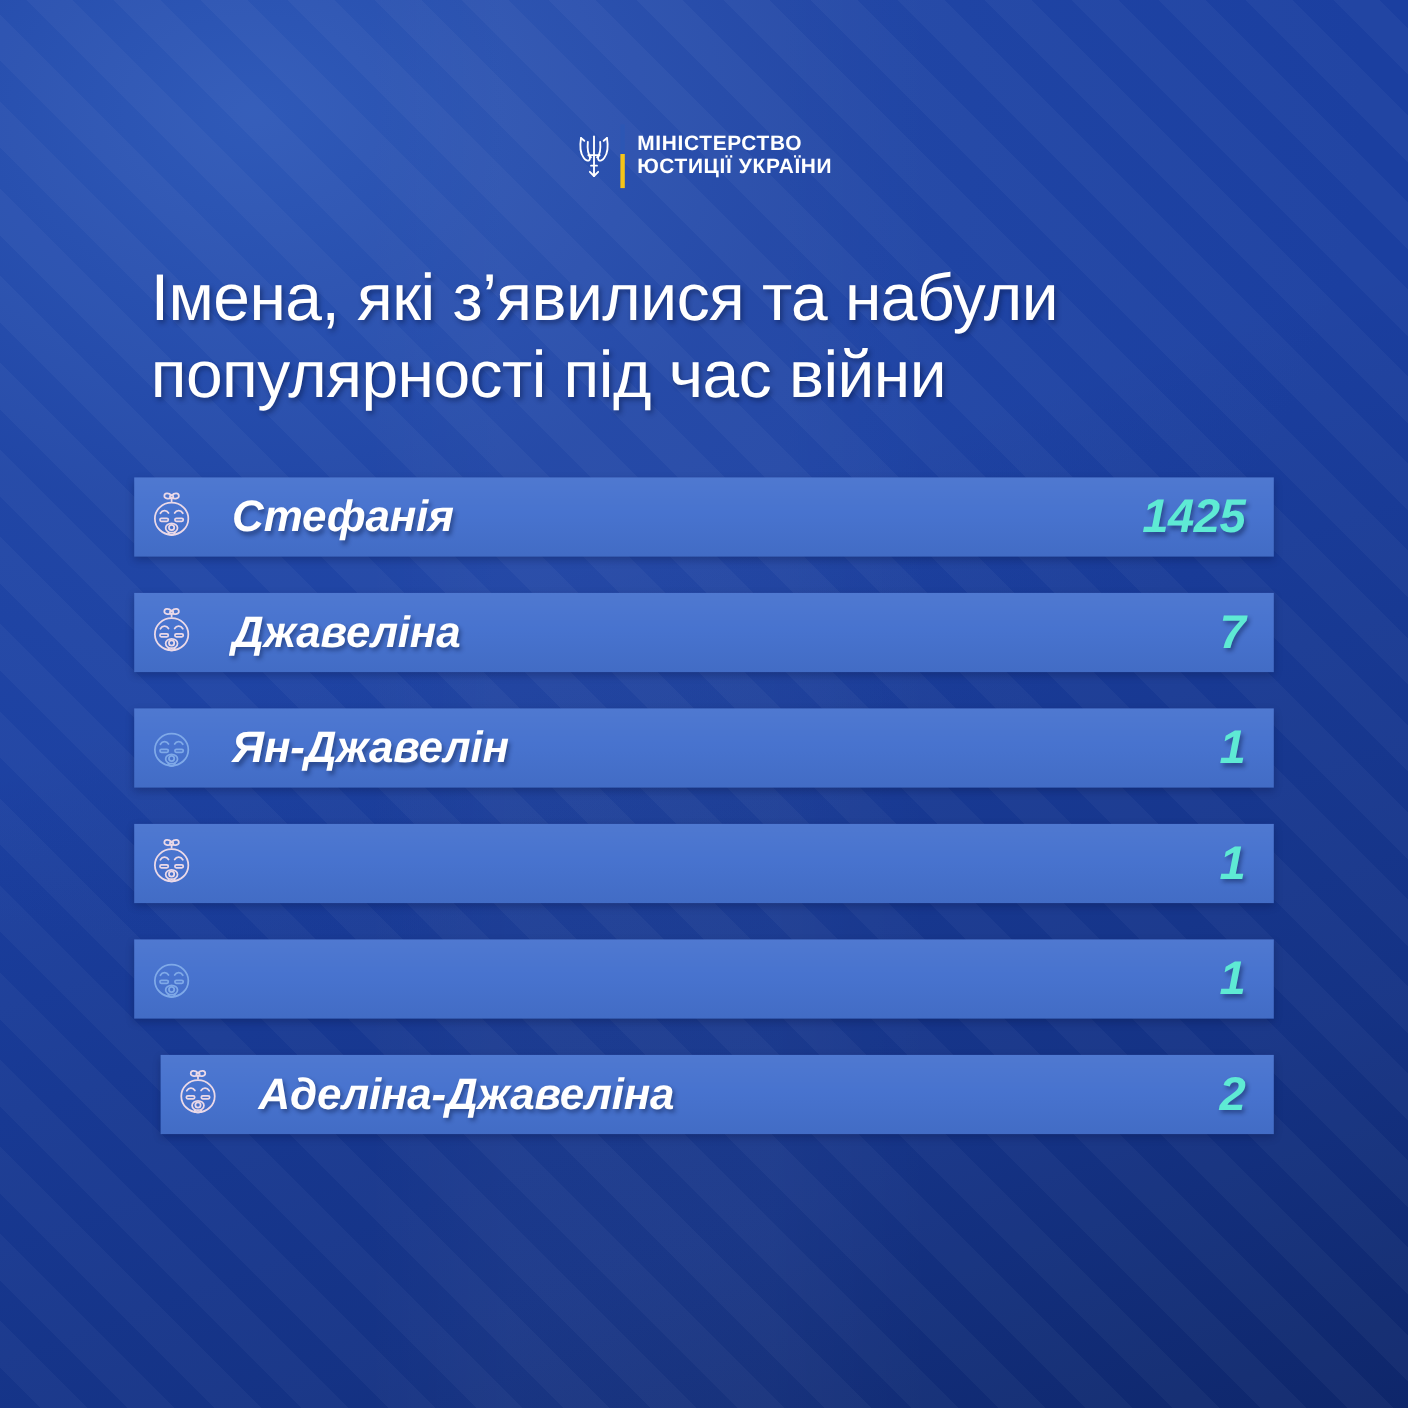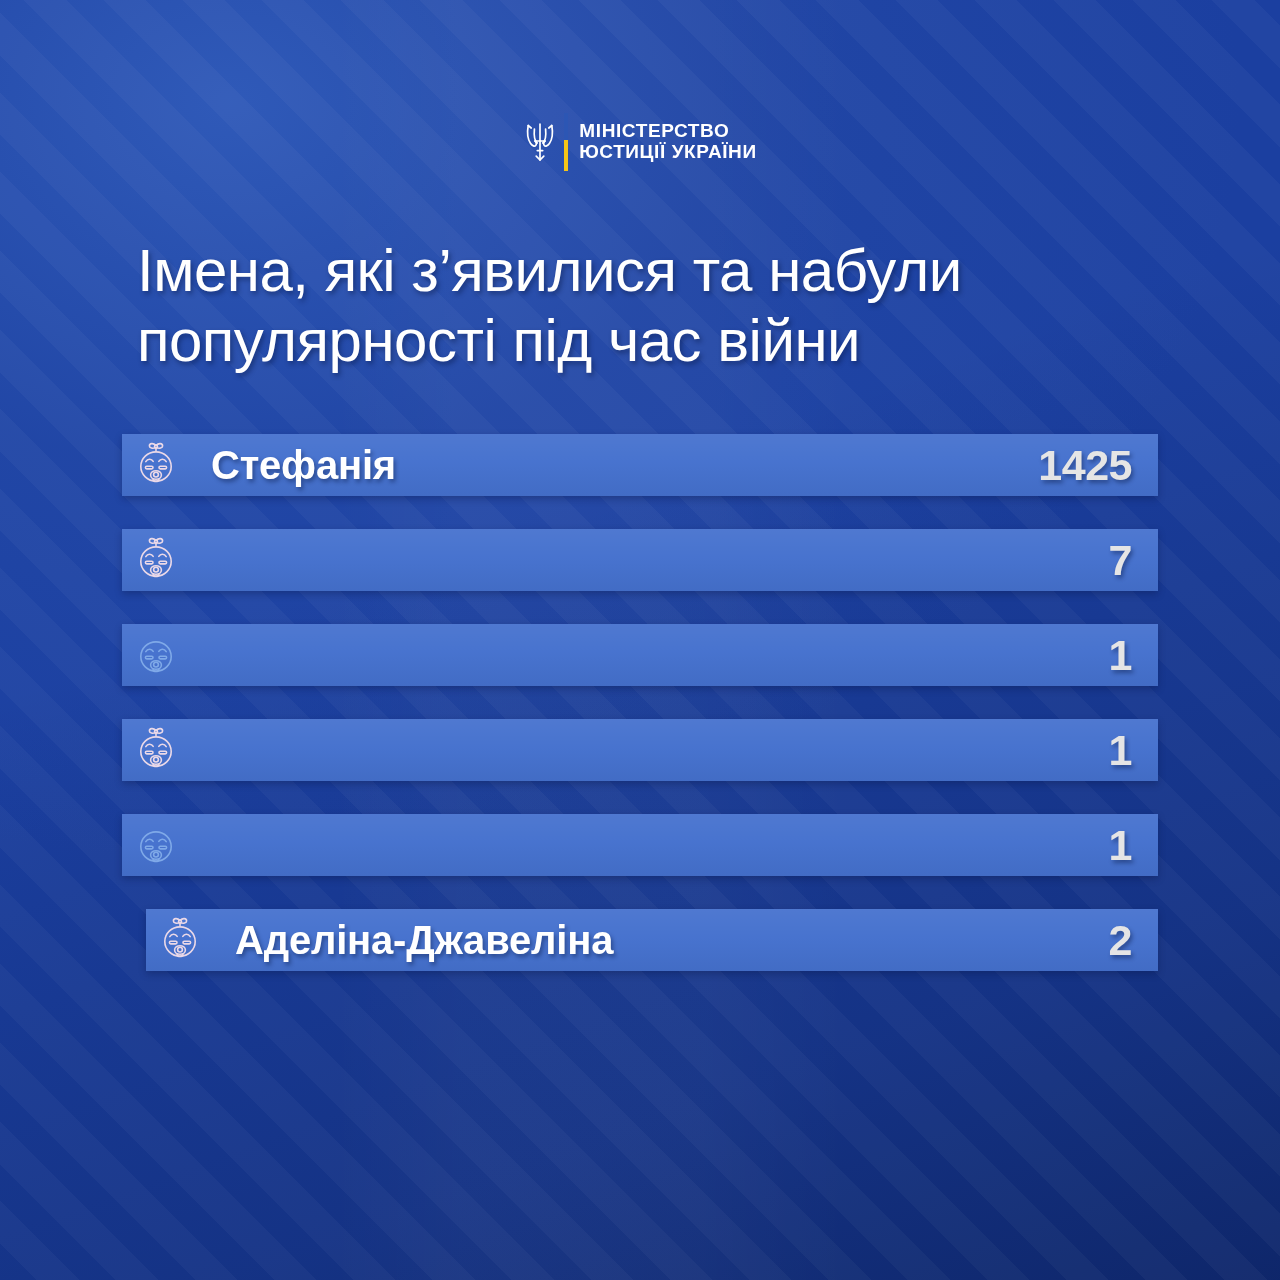--- a/index.html
+++ b/index.html
@@ -118,24 +118,25 @@
 
   
   #chart {
     position:absolute;
     left:122px;
     top:434px;
     width:1036px;
   }
   .row {
     position:relative;
-    height:62px;
+    height:72px;
     margin-bottom:33px;
     display:flex;
     align-items:center;
+    font-style:italic;
   }
   .row:last-child { margin-bottom:0;margin-left:24px; }
 
   .bar {
     position:absolute;
     left:0; top:0; right:0; bottom:0;
     background:linear-gradient(95deg, #32５CC0 0%, #3A63C6 18%, #4870CE 52%, #5B82DA 88%, #6189DE 100%);
     background-color:#4571CE;
     box-shadow:0 3px 7px rgba(5,18,60,0.30);
   }
@@ -164,21 +165,21 @@
     font-size:40px;
     font-weight:bold;
     letter-spacing:-0.2px;
     margin-left:33px;
     white-space:nowrap;
     text-shadow:2px 3px 4px rgba(5,18,60,0.42);
     font-family:"Liberation Sans", sans-serif;
   }
   .row-value {
     margin-left:auto;
-    color:#e5e5e5;
+    color:#5eead4;
     font-size:43px;
     font-weight:bold;
     letter-spacing:-0.5px;
     text-shadow:2px 3px 4px rgba(5,18,60,0.42);
     font-family:"Liberation Sans", sans-serif;
   }
 </style>
 </head>
 <body>
 
@@ -253,20 +254,21 @@
       <ellipse cx="22" cy="27.5" rx="15.2" ry="14.6"></ellipse>
       <path d="M11.8 22.6 C13.6 19.6 17.4 19.3 19.2 22.4"></path>
       <path d="M24.8 22.4 C26.6 19.3 30.4 19.6 32.2 22.6"></path>
       <rect x="11.4" y="27.3" width="7.6" height="2.6" rx="1.3"></rect>
       <rect x="25.0" y="27.3" width="7.6" height="2.6" rx="1.3"></rect>
       <ellipse cx="22" cy="36.0" rx="5.4" ry="4.3"></ellipse>
       <circle cx="22" cy="35.6" r="2.4"></circle>
       <path d="M19.0 40.0 C19.6 43.4 24.4 43.4 25.0 40.0"></path>
     </svg>
         </span>
+       <span class="row-name">Джавеліна</span>
        <span class="row-value">7</span>
      </div>
     </div>
     <div class="row">
       <div class="bar">
        <div class="bar-sheen"></div>
      </div>
      <div class="row-content">
        <span>
           <svg class="baby-icon" viewBox="0 0 44 52" fill="none" stroke="#7FA9E8" stroke-width="1.6" stroke-linecap="round" stroke-linejoin="round">
@@ -274,20 +276,21 @@
       <ellipse cx="22" cy="27.5" rx="15.2" ry="14.6"></ellipse>
       <path d="M11.8 22.6 C13.6 19.6 17.4 19.3 19.2 22.4"></path>
       <path d="M24.8 22.4 C26.6 19.3 30.4 19.6 32.2 22.6"></path>
       <rect x="11.4" y="27.3" width="7.6" height="2.6" rx="1.3"></rect>
       <rect x="25.0" y="27.3" width="7.6" height="2.6" rx="1.3"></rect>
       <ellipse cx="22" cy="36.0" rx="5.4" ry="4.3"></ellipse>
       <circle cx="22" cy="35.6" r="2.4"></circle>
       <path d="M19.0 40.0 C19.6 43.4 24.4 43.4 25.0 40.0"></path>
     </svg>
         </span>
+       <span class="row-name">Ян-Джавелін</span>
        <span class="row-value">1</span>
      </div>
     </div>
     <div class="row">
       <div class="bar">
        <div class="bar-sheen"></div>
      </div>
      <div class="row-content">
        <span>
           <svg class="baby-icon" viewBox="0 0 44 52" fill="none" stroke="#EBD9E8" stroke-width="1.6" stroke-linecap="round" stroke-linejoin="round">

